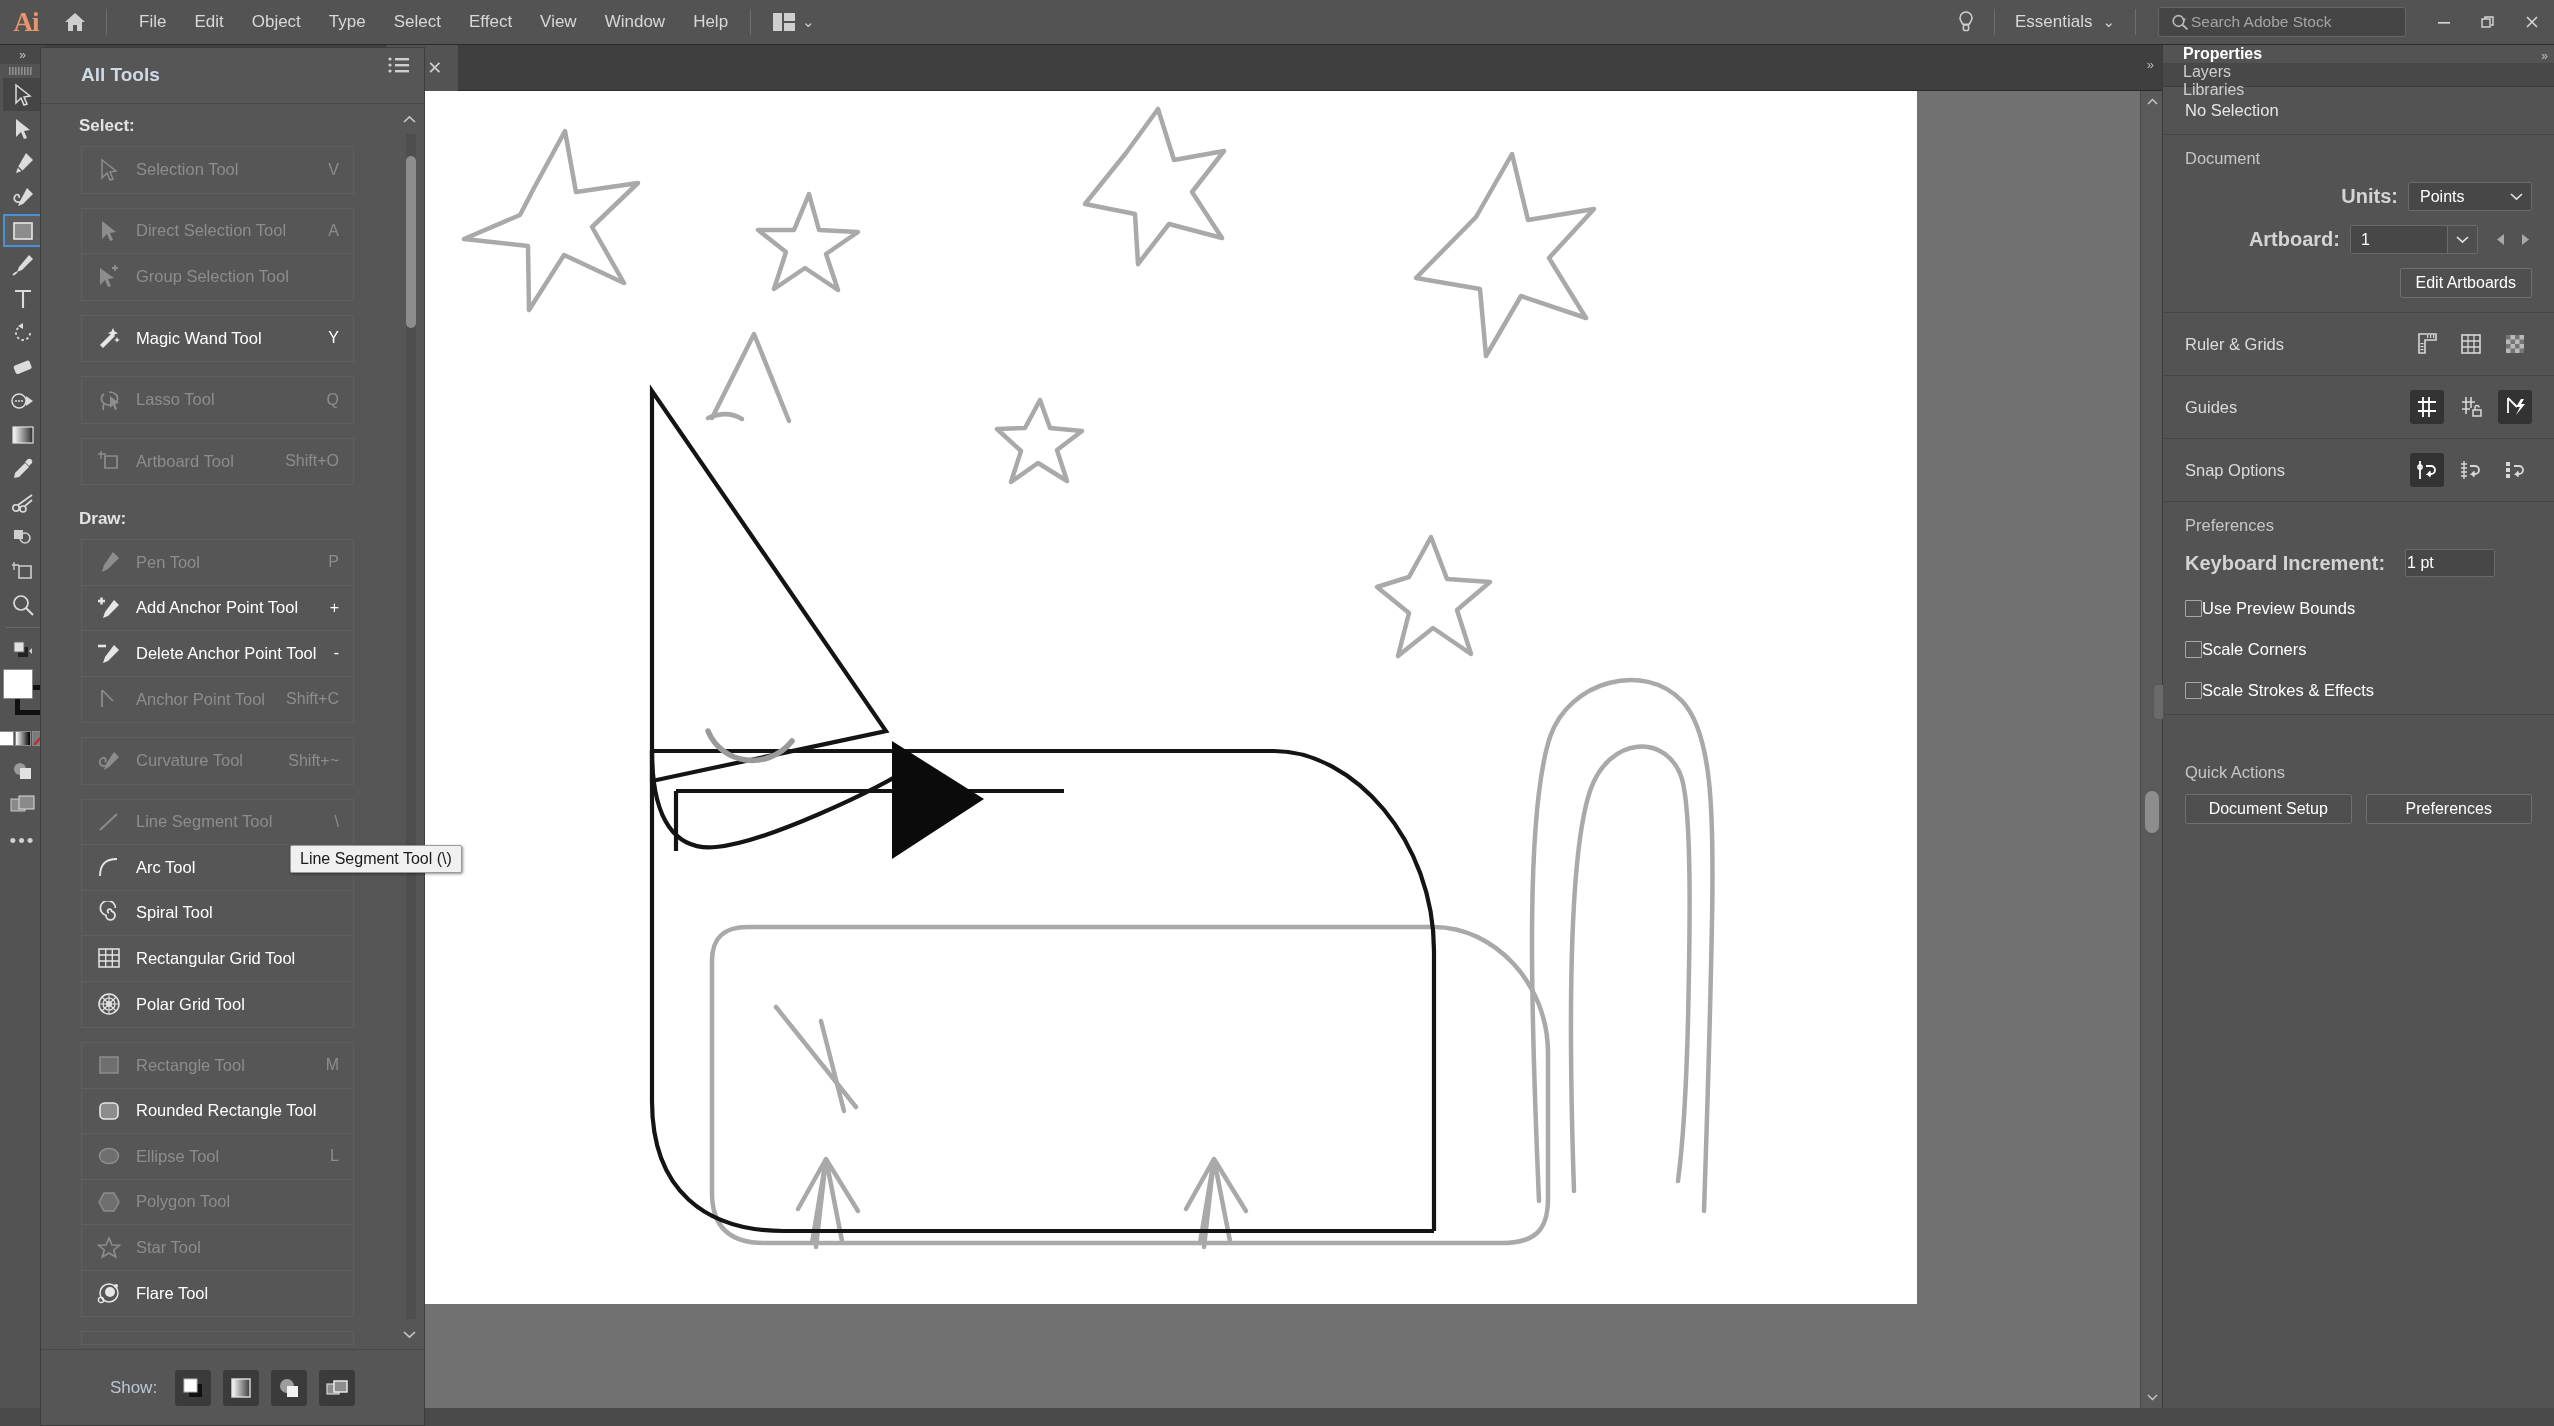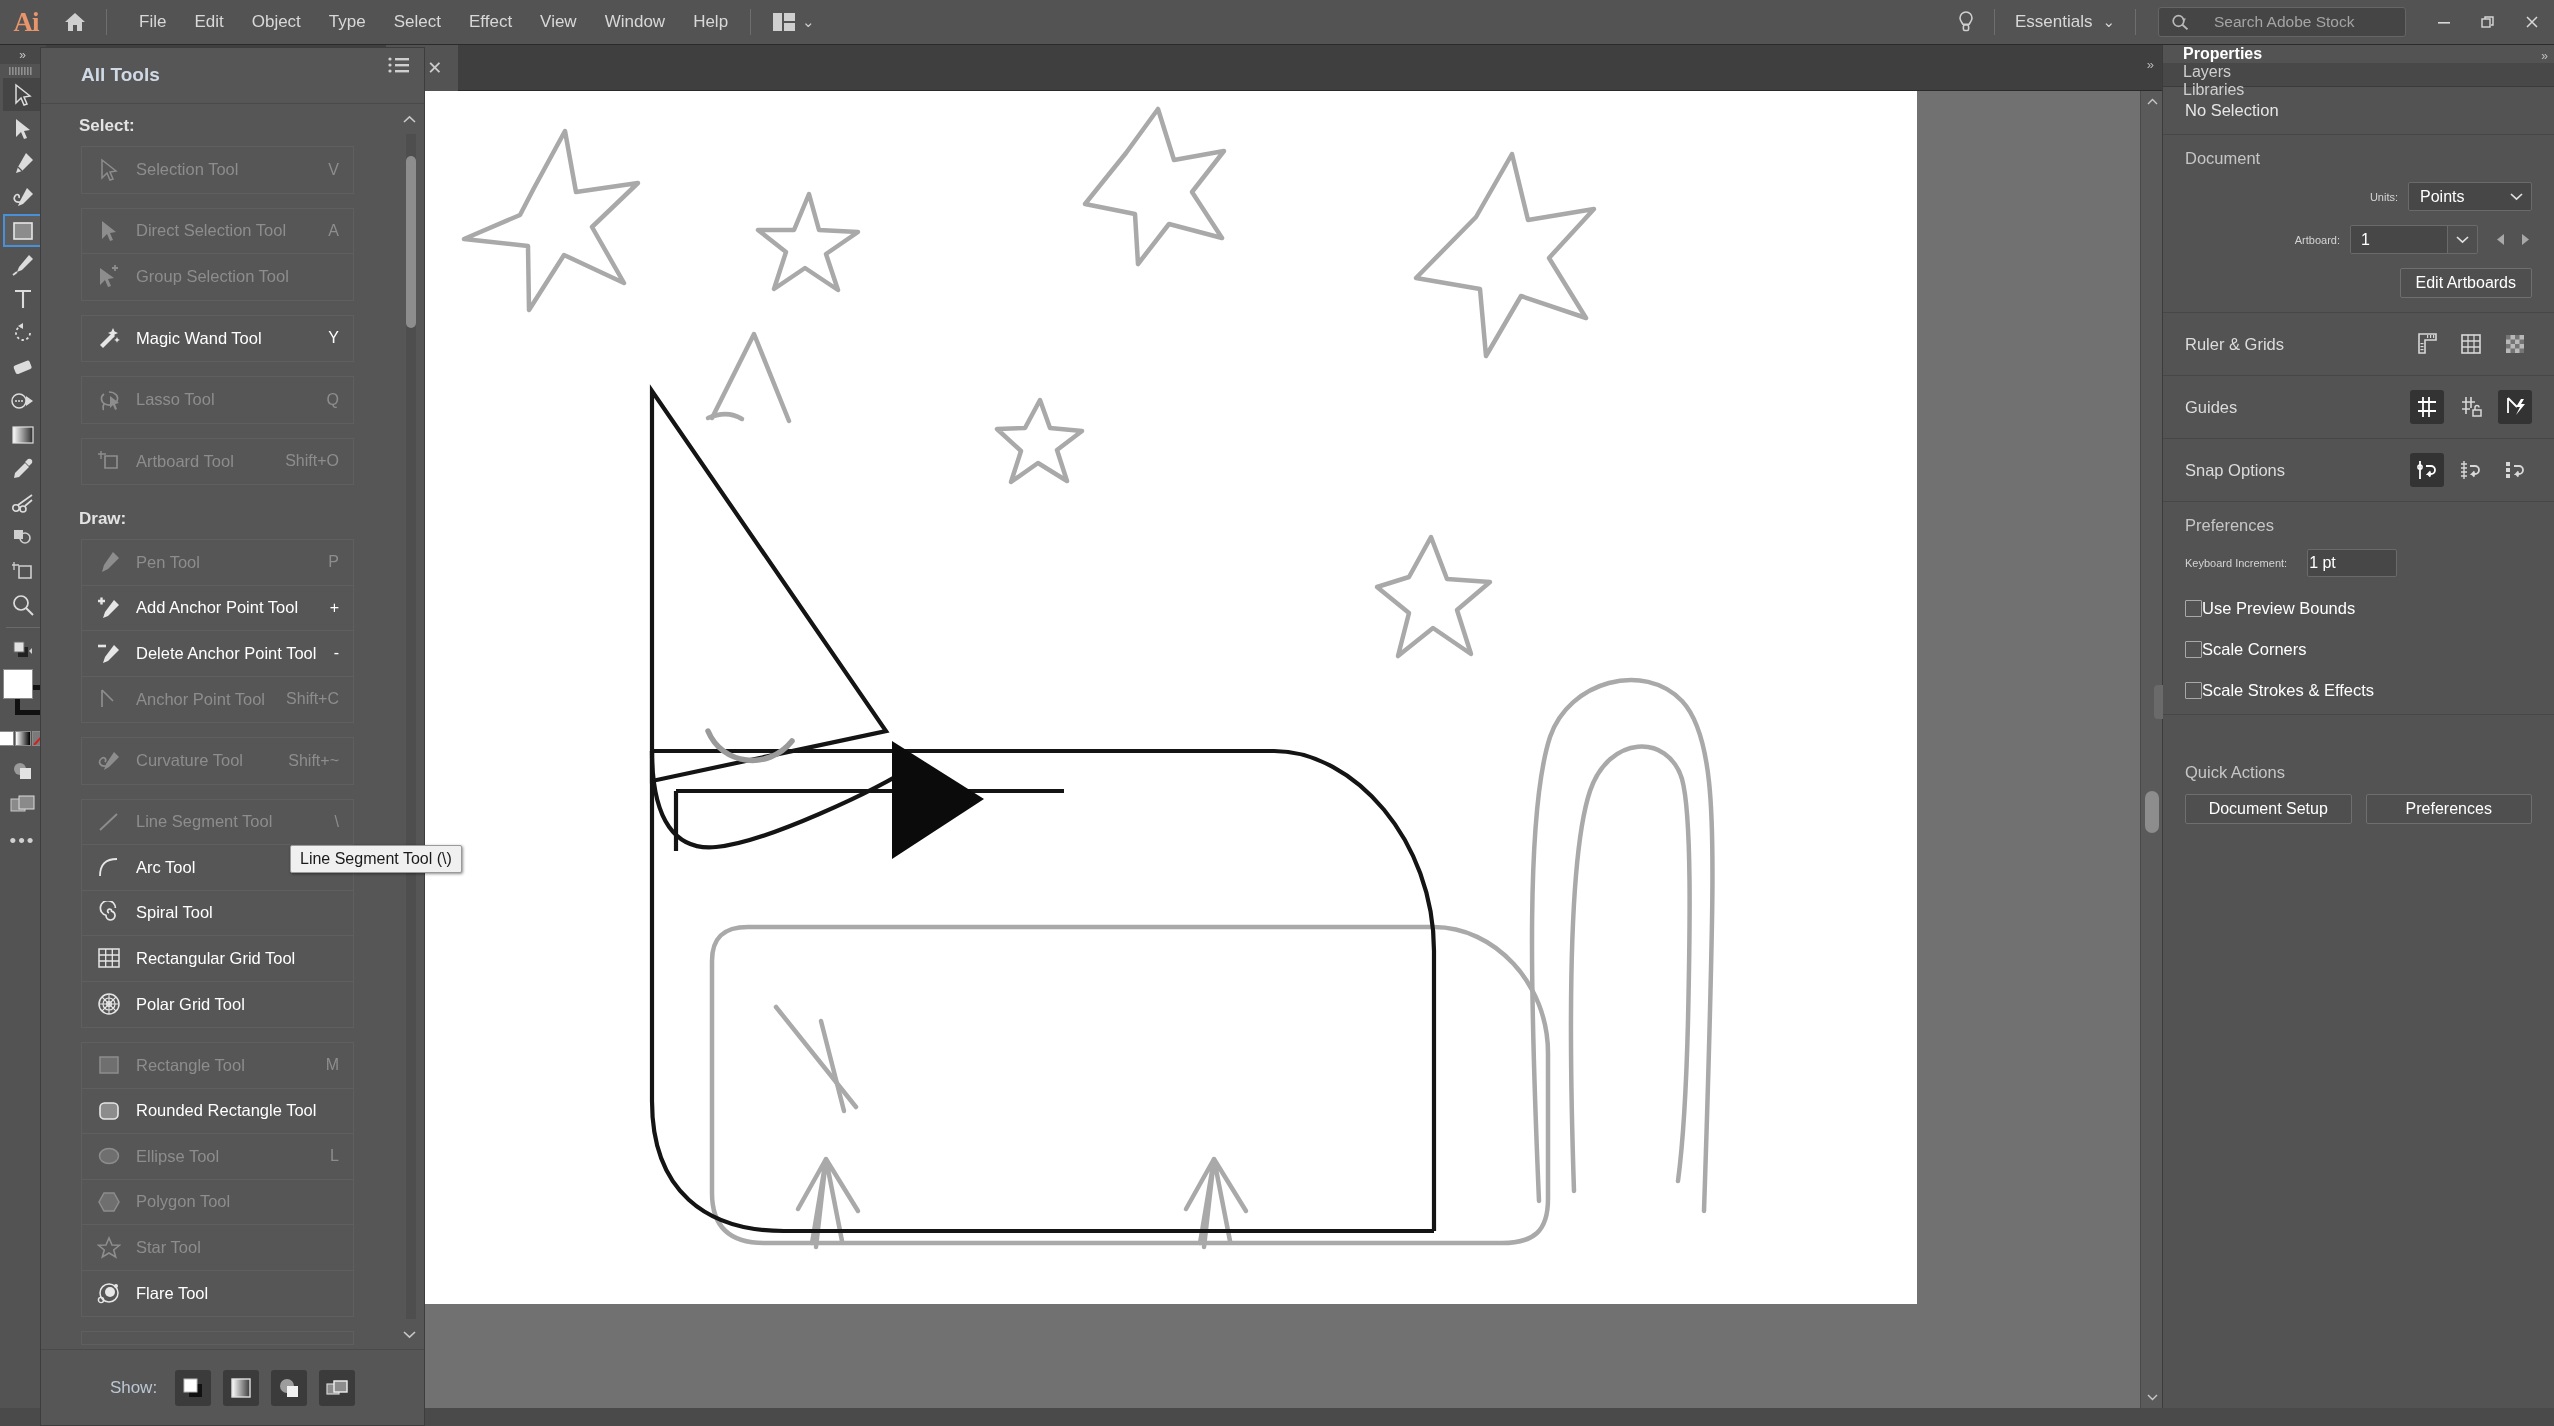--- a/index.html
+++ b/index.html
@@ -38,21 +38,21 @@
   }
   .menubar-right {
     margin-left: auto; display: flex; align-items: center; height: 45px;
   }
   .bulb-icon { width: 40px; display: flex; justify-content: center; align-items: center; }
   .essentials {
     display: flex; align-items: center; gap: 10px; color: #d8d8d8; font-size: 17px;
     padding: 4px 12px;
   }
   .stock-search {
-    display: flex; align-items: center; gap: 24px;
+    display: flex; align-items: center; gap: 1px;
     background: #454545; border: 1px solid #656565; border-radius: 3px;
     height: 30px; padding: 0 12px; margin-left: 14px; min-width: 248px;
   }
   .stock-search span { color: #a5a5a5; font-size: 15.5px; }
   .wincontrols { display: flex; align-items: center; margin-left: 16px; }
   .wcbtn {
     width: 44px; height: 45px; display: flex; align-items: center; justify-content: center;
     color: #d8d8d8; font-size: 15px;
   }
 
@@ -226,21 +226,21 @@
   }
   .rp-tab.active { background: #535353; color: #ffffff; font-weight: bold; }
   .rp-section {
     border-bottom: 1px solid #474747; padding: 14px 22px;
   }
   .rp-label-muted { color: #c6c6c6; font-size: 16.5px; }
   .rp-nosel { color: #e6e6e6; font-size: 16.5px; }
   .rp-rowline {
     display: flex; align-items: center; justify-content: flex-end; gap: 10px; margin-top: 14px;
   }
-  .rp-fieldlabel { color: #d4d4d4; font-size: 11px; }
+  .rp-fieldlabel { color: #d4d4d4; font-size: 20px; font-weight: bold; }
   .select-box {
     background: #474747; border: 1px solid #6a6a6a; border-radius: 2px;
     height: 29px; display: flex; align-items: center; padding: 0 8px 0 11px;
     gap: 14px; color: #ffffff; font-size: 16px; min-width: 124px; justify-content: space-between;
   }
   .combo {
     display: flex; align-items: stretch; border: 1px solid #6a6a6a; border-radius: 2px;
     height: 29px; overflow: hidden;
   }
   .combo .cval {

